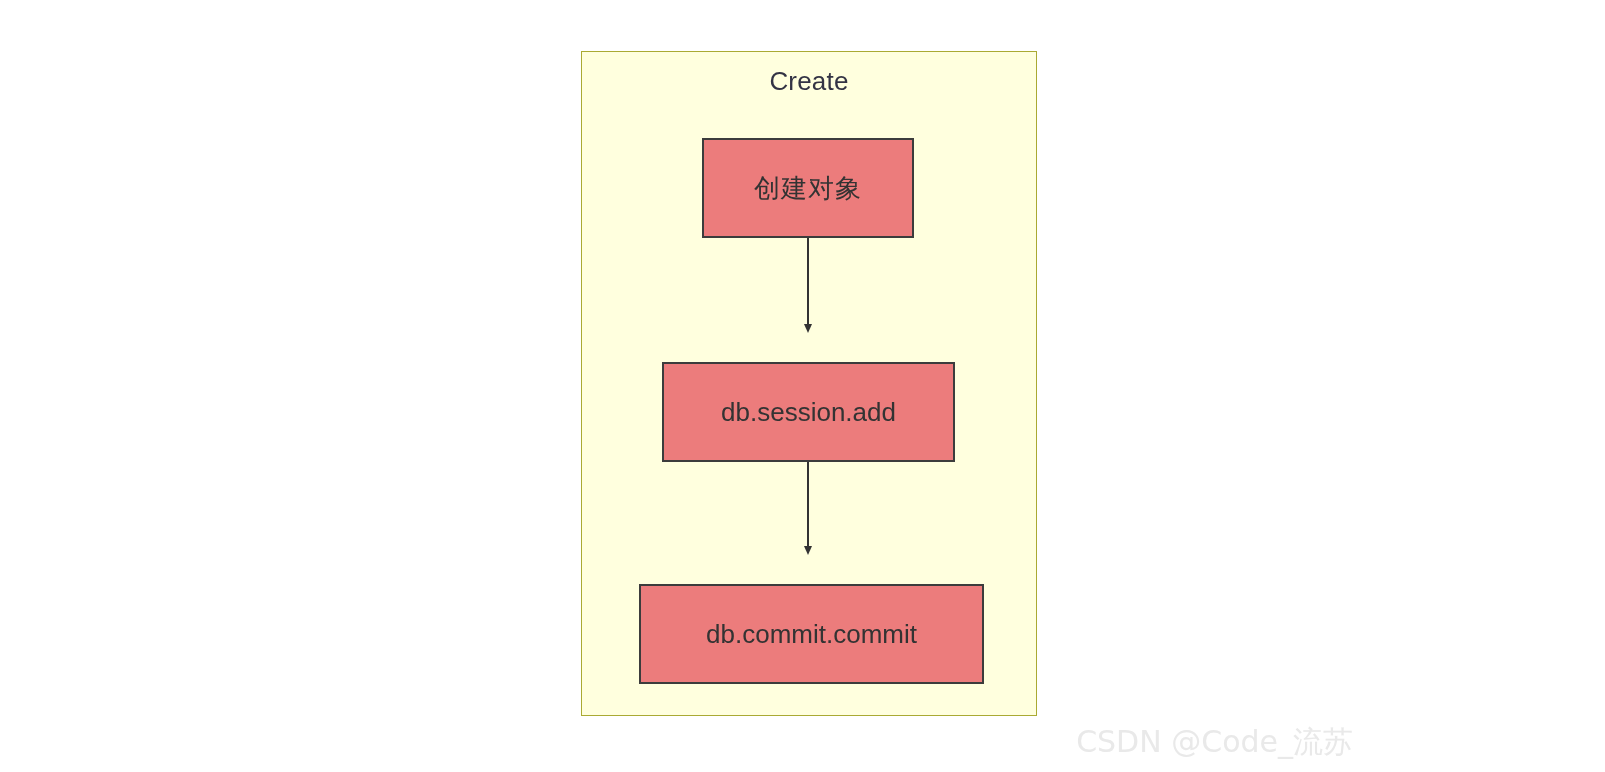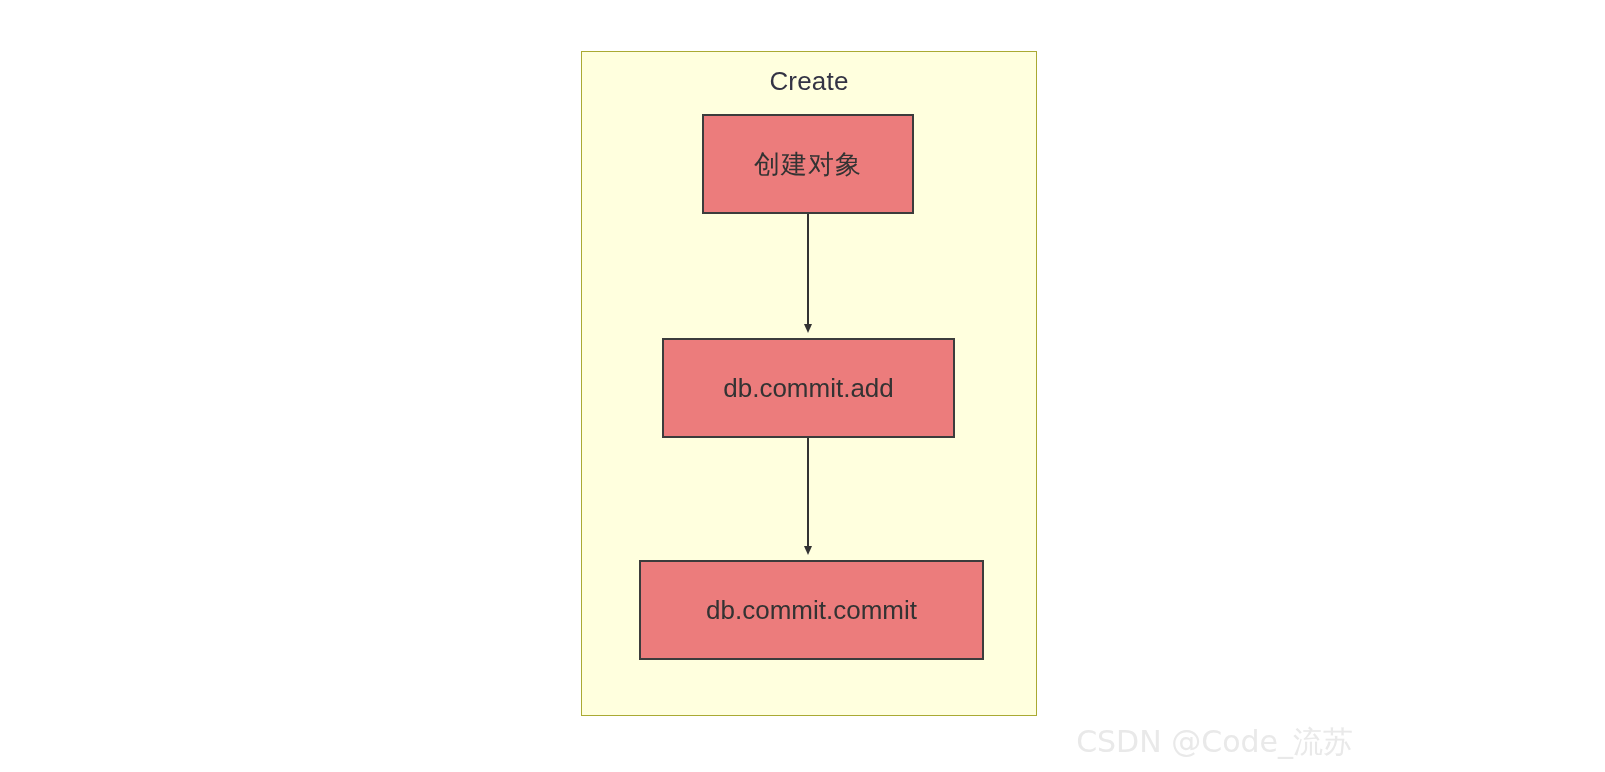--- a/index.html
+++ b/index.html
@@ -51,20 +51,21 @@
 
   
   .node {
     position: absolute;
     background: #EC7C7C;
     border: 2px solid #3C3C3C;
     box-sizing: border-box;
     display: flex;
     align-items: center;
     justify-content: center;
+    margin-top: 24px;
   }
   .node-label {
     font-size: 26px;
     line-height: 30px;
     color: #333333;
     white-space: nowrap;
     text-align: center;
   }
   .node-label.cjk {
     font-family: "DejaVu Sans", "Liberation Sans", sans-serif;
@@ -130,21 +131,21 @@
     </defs>
     <line x1="808" y1="214" x2="808" y2="330" stroke="#333333" stroke-width="2" marker-end="url(#arrowhead)"></line>
     <line x1="808" y1="438" x2="808" y2="552" stroke="#333333" stroke-width="2" marker-end="url(#arrowhead)"></line>
   </svg>
 
   <div class="node" id="node-create-object">
     <span class="node-label cjk">创建对象</span>
   </div>
 
   <div class="node" id="node-session-add">
-    <span class="node-label">db.commit.add</span>
+    <span class="node-label">db.session.add</span>
   </div>
 
   <div class="node" id="node-session-commit">
     <span class="node-label">db.commit.commit</span>
   </div>
 
   <div class="watermark">CSDN @Code_流苏</div>
 
 </div>
 

